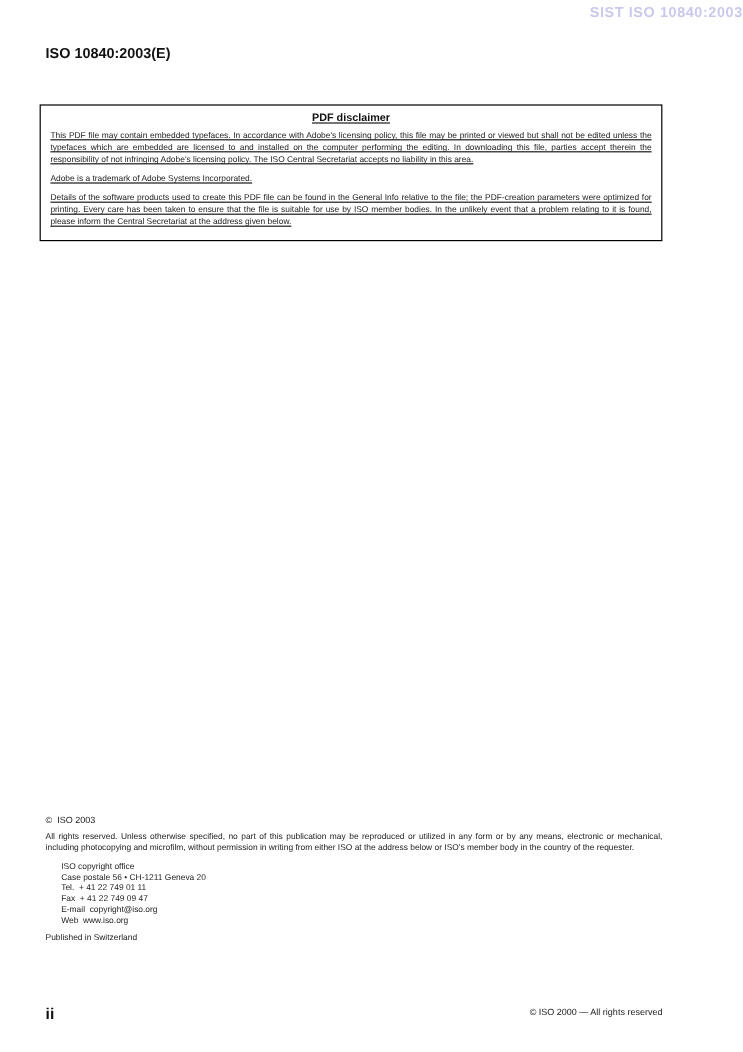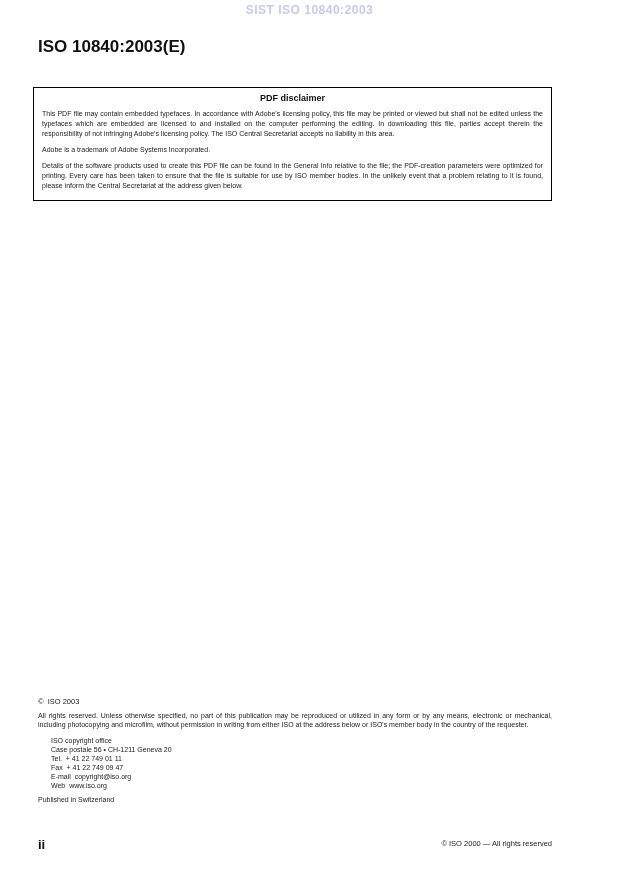--- a/index.html
+++ b/index.html
@@ -11,45 +11,46 @@
     font-family: "Liberation Sans", "DejaVu Sans", sans-serif;
     color: #1c1c1c;
     overflow: hidden;
   }
 
   .watermark {
     position: absolute;
     top: 3px;
     left: 0;
     width: 100%;
-    text-align: center;
+    text-align: right;
     font-size: 12px;
     font-weight: bold;
     color: #c9c9ed;
     letter-spacing: 0.5px;
   }
 
   .doc-ref {
     position: absolute;
     top: 37px;
     left: 38px;
-    font-size: 17px;
+    font-size: 12px;
     font-weight: bold;
     color: #111111;
   }
 
   .disclaimer-box {
     position: absolute;
     top: 87px;
     left: 33px;
     width: 519px;
     box-sizing: border-box;
     border: 1px solid #000000;
     padding: 5px 8px 9px 8px;
     background: #ffffff;
+    text-decoration: underline;
   }
   .disclaimer-title {
     text-align: center;
     font-size: 9px;
     font-weight: bold;
     margin: 0 0 4px 0;
     color: #111111;
   }
   .disclaimer-box p {
     font-size: 7px;
@@ -57,21 +58,20 @@
     text-align: justify;
     margin: 6px 0 0 0;
     color: #222222;
   }
 
   .copyright-block {
     position: absolute;
     top: 679px;
     left: 38px;
     width: 514px;
-    margin-top: 18px;
   }
   .copyright-notice {
     font-size: 7.5px;
     margin: 0 0 6px 0;
     white-space: pre-wrap;
     color: #222222;
   }
   .rights-text {
     font-size: 7px;
     line-height: 8.7px;

